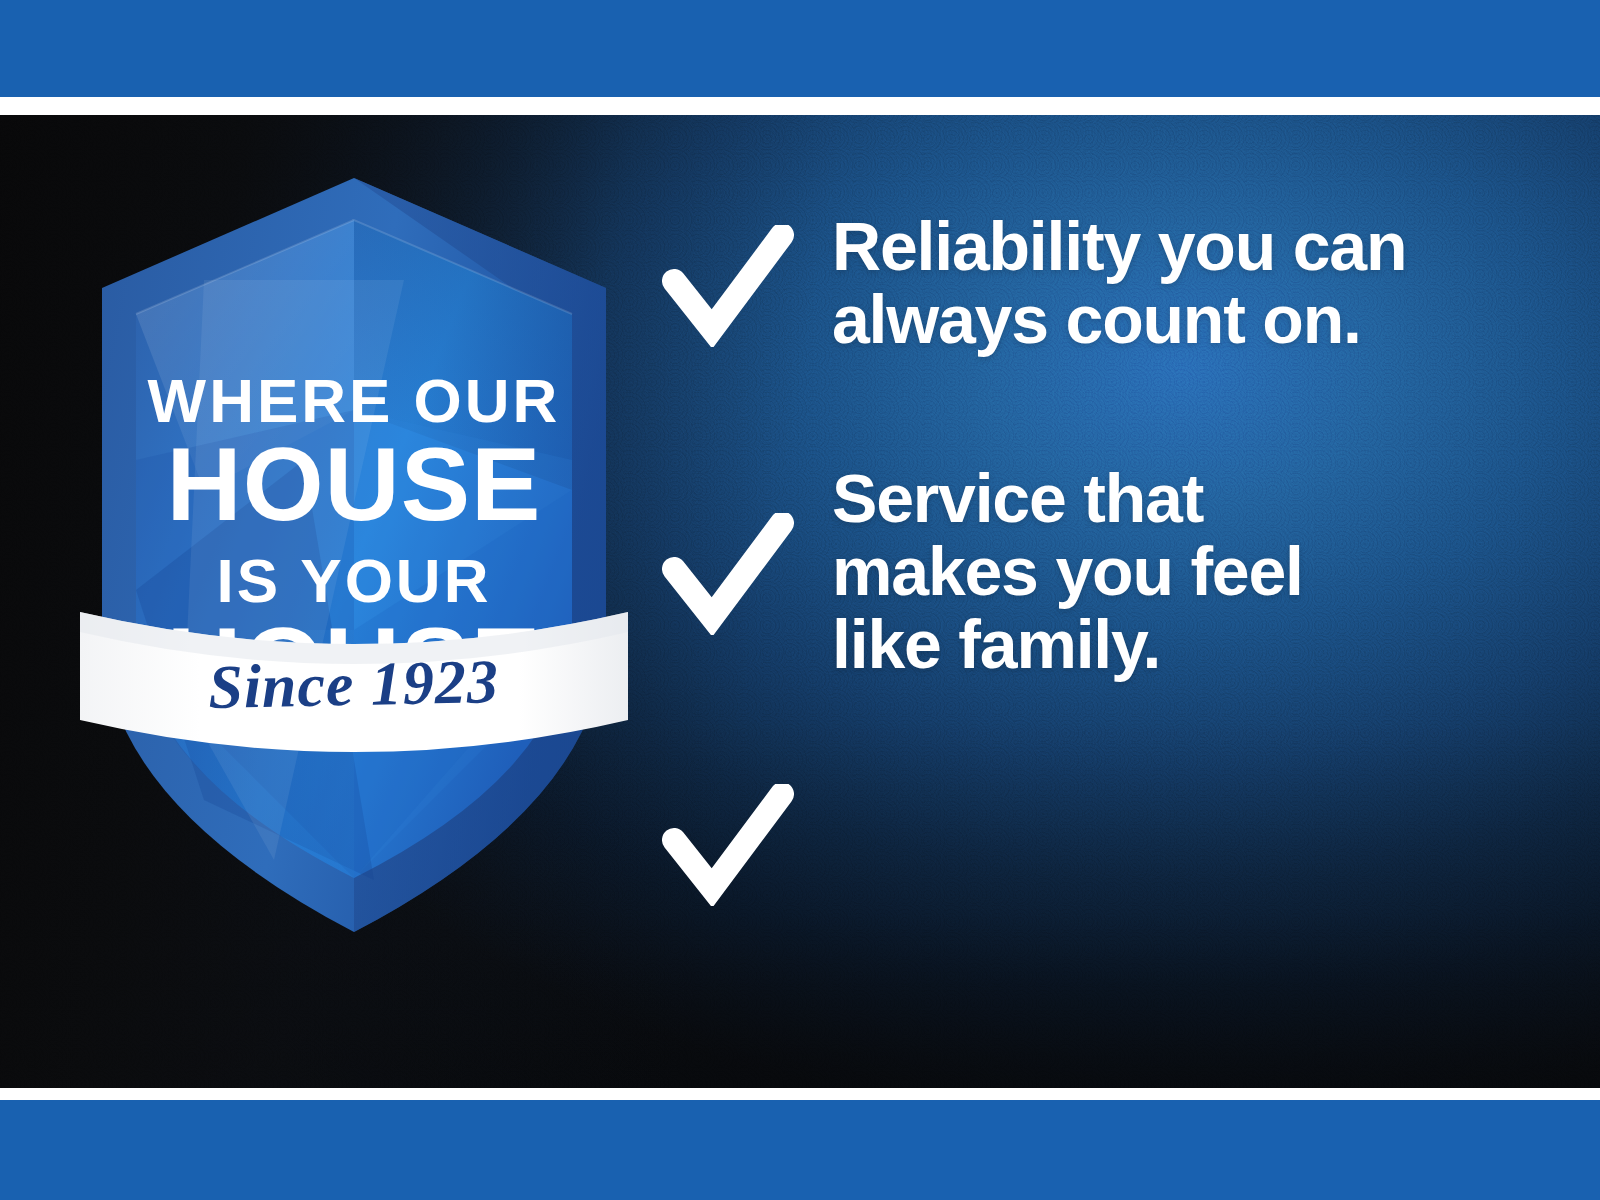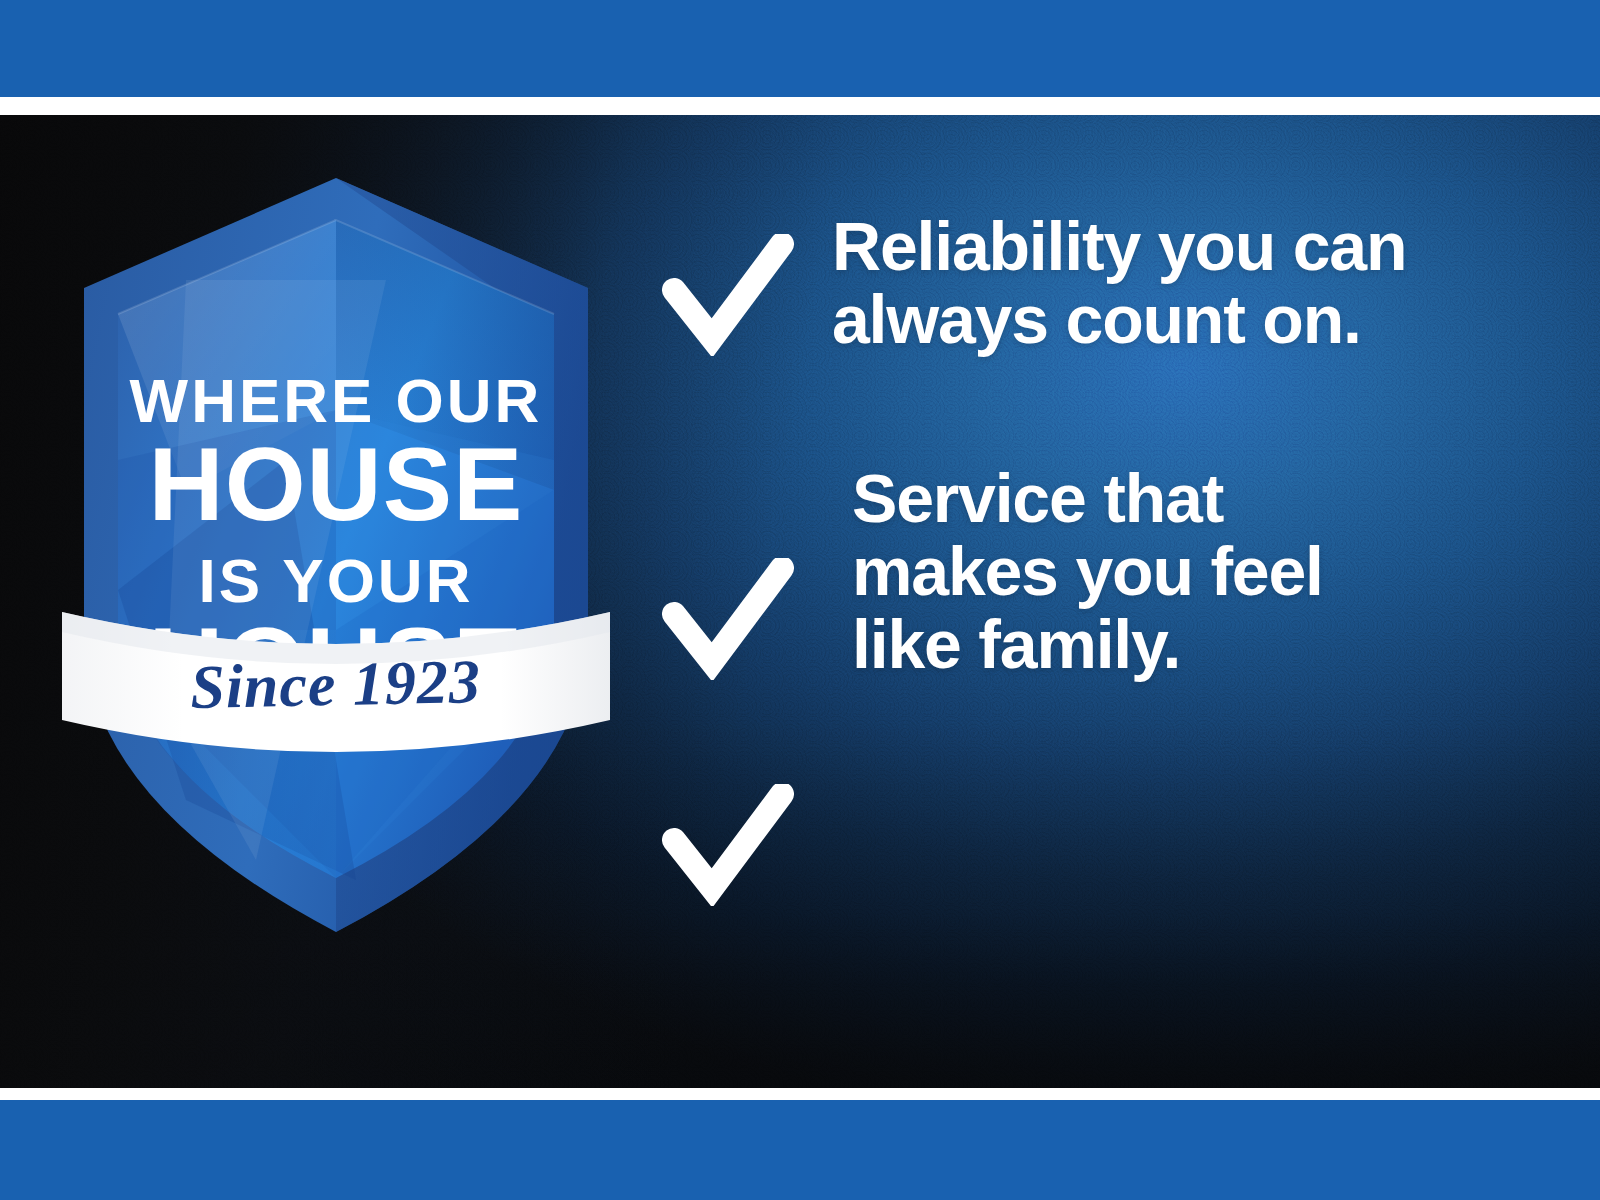--- a/index.html
+++ b/index.html
@@ -67,34 +67,34 @@
       repeating-radial-gradient(circle at 21px 3px, rgba(255,255,255,.08) 0 1px, rgba(0,0,0,0) 1px 5px),
       repeating-linear-gradient(47deg, rgba(255,255,255,.05) 0 1px, rgba(0,0,0,.05) 1px 2px);
     background-size: 31px 29px, 23px 27px, 37px 33px, 7px 7px;
     mix-blend-mode:overlay;
     pointer-events:none;
   }
 
   
   .emblem{
     position:absolute;
-    left:56px; top:160px;
+    left:74px; top:160px;
     width:560px; height:790px;
   }
   .emblem svg{ display:block; width:100%; height:100%; overflow:visible; }
 
   
   .bullets{
     position:absolute;
     left:662px; top:180px;
     width:860px; height:860px;
   }
-  .bullet{ position:absolute; left:0; display:flex; align-items:flex-end; }
+  .bullet{ position:absolute; left:0; display:flex; align-items:center; }
   .bullet-1{ top:30px; }
-  .bullet-2{ top:282px;gap:20px; }
+  .bullet-2{ top:282px; }
   .bullet-3{ top:598px; }
 
   .check{
     flex:0 0 auto;
     width:132px; height:122px;
     margin-top:6px;
   }
   .check svg{ display:block; width:100%; height:100%; }
 
   .bullet-text{

